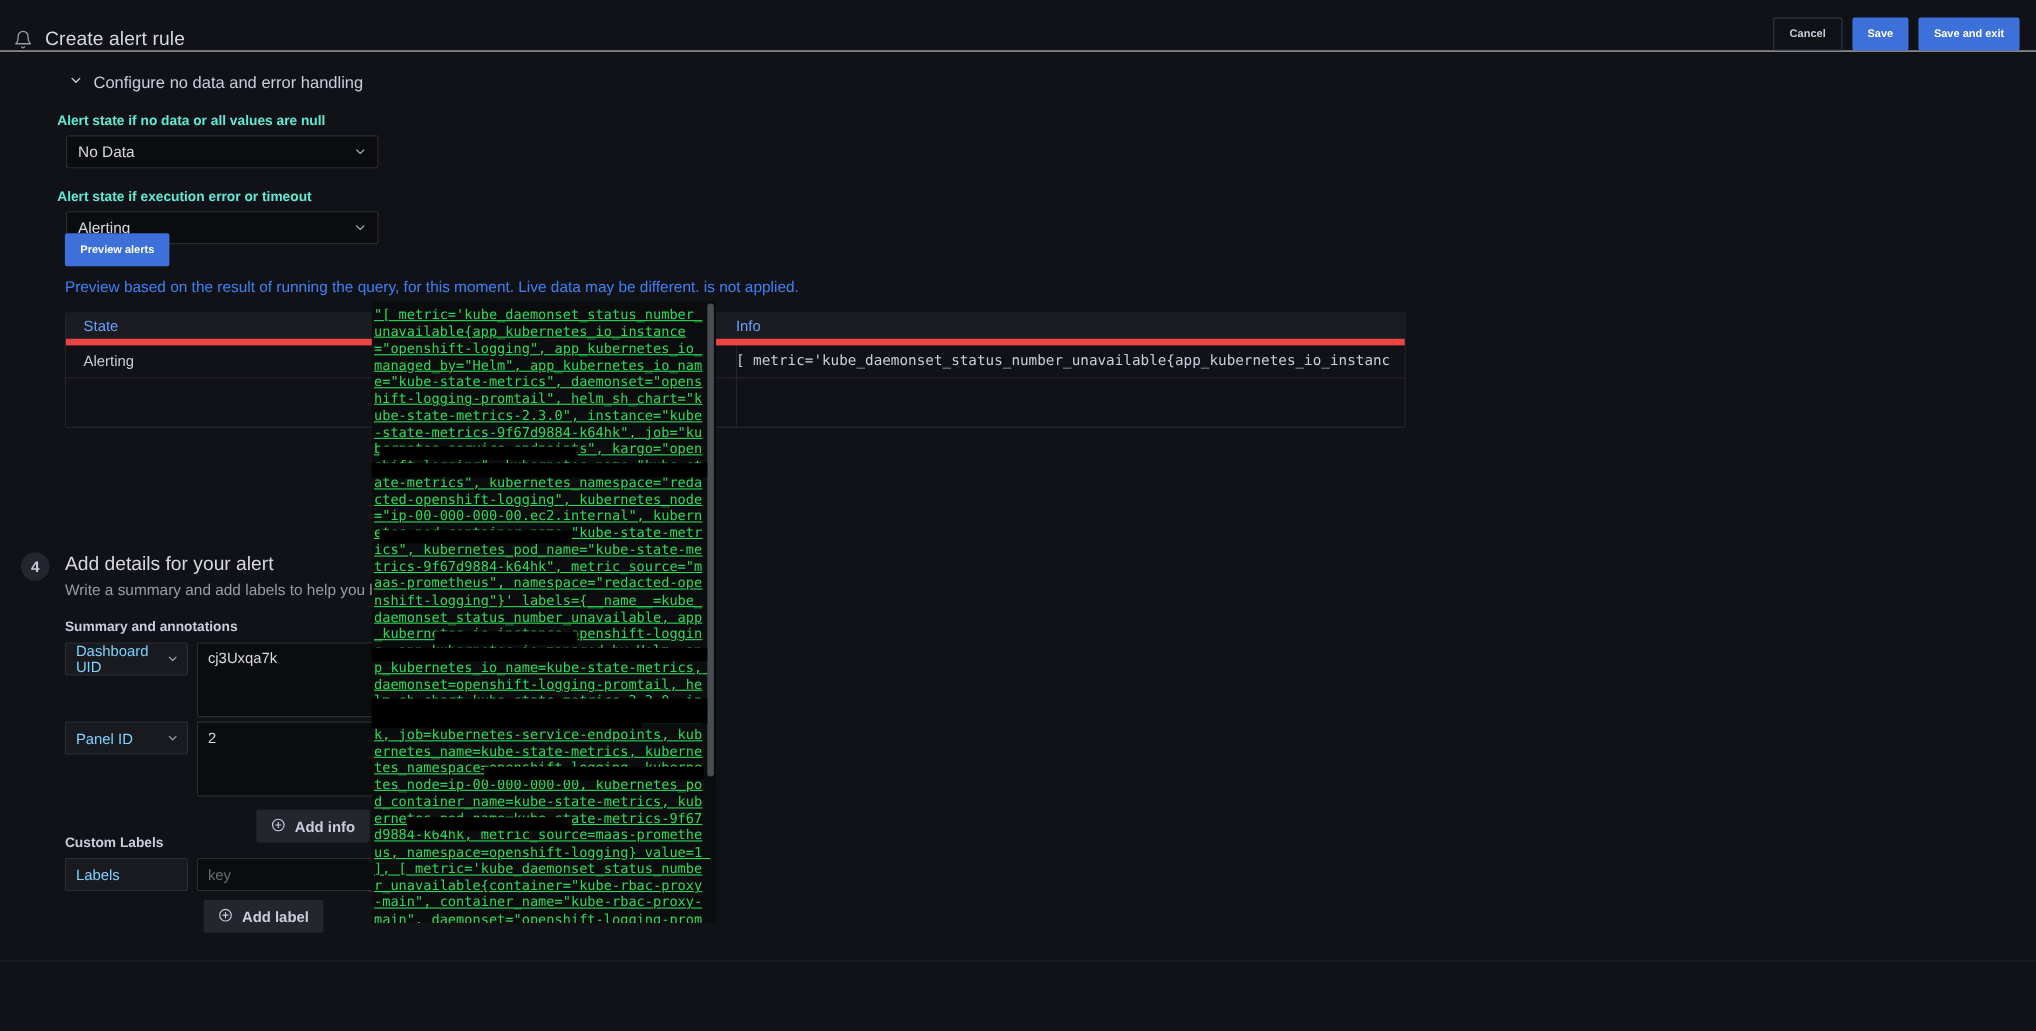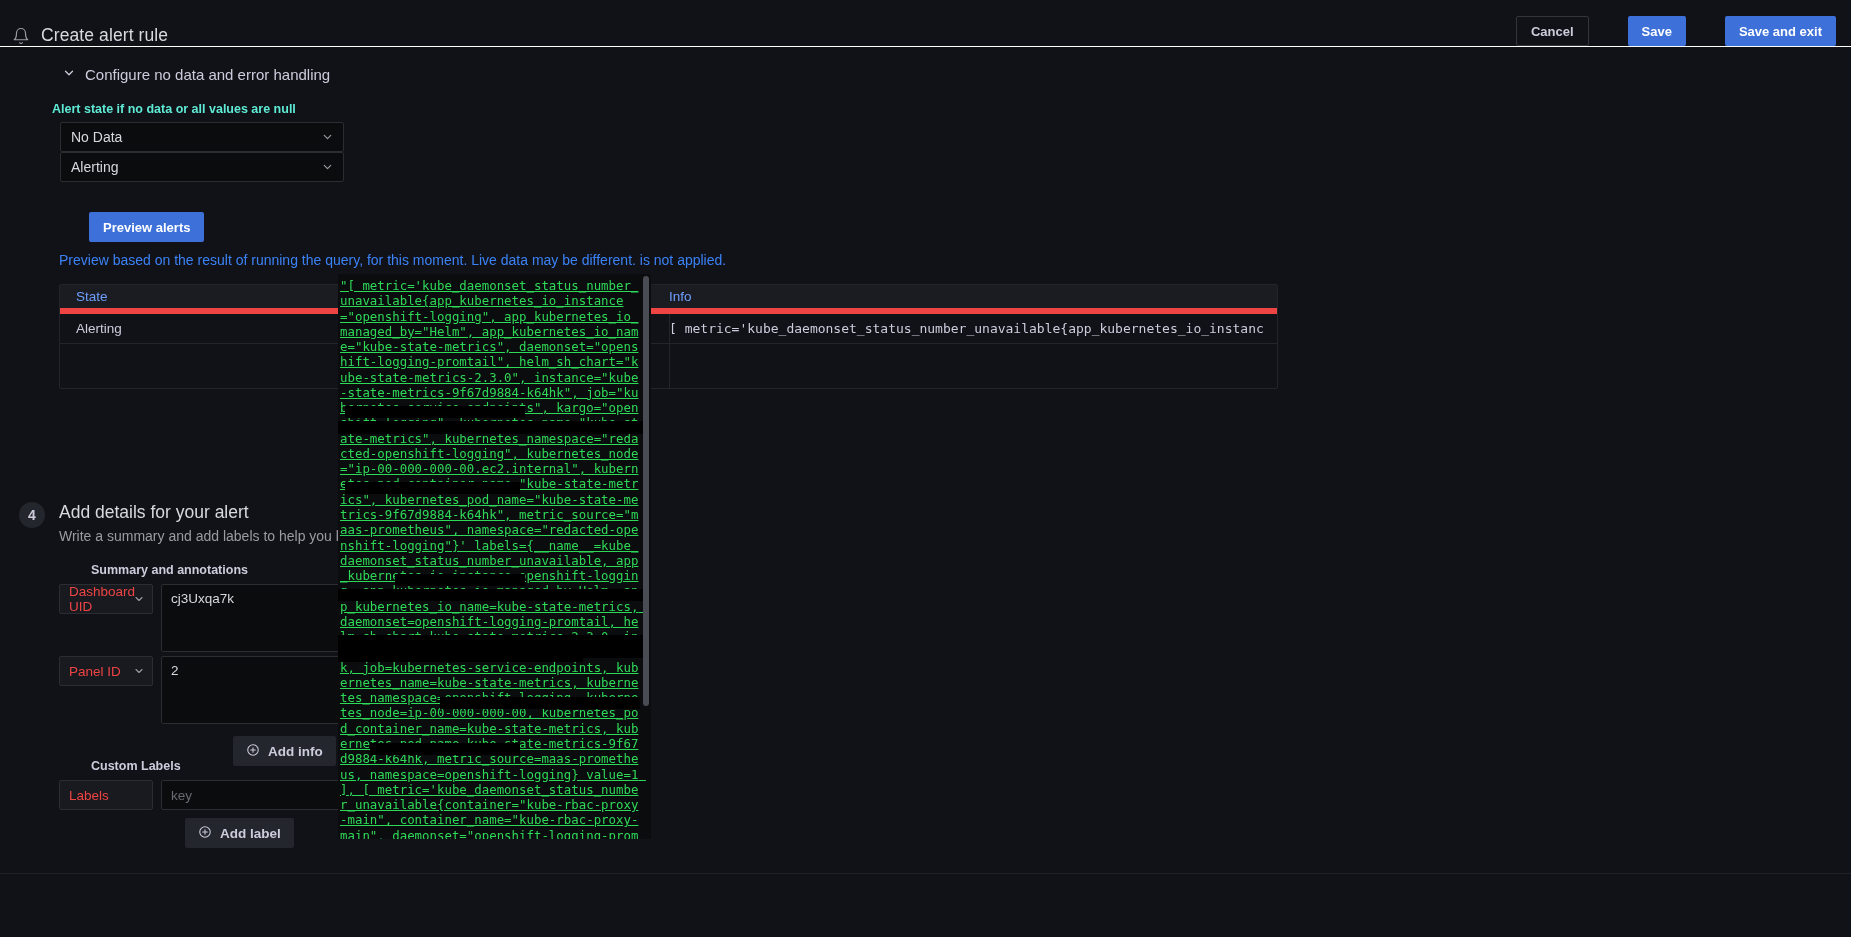--- a/index.html
+++ b/index.html
@@ -17,25 +17,24 @@
     position: absolute; top: 0; left: 0; width: 1851px; height: 47px;
     background: #111217;
     border-bottom: 1px solid #ffffff;
     display: flex; align-items: flex-end;
   }
   #topbar .title-wrap { display: flex; align-items: center; gap: 11px; margin-left: 12px; }
   .bell-icon { width: 18px; height: 18px; display: block; color: #9a9ba3; }
   #topbar .page-title { font-size: 17.5px; font-weight: 400; color: #d8d9de; letter-spacing: .1px; }
   #topbar .actions { margin-left: auto; display: flex; align-items: center; gap: 9px; margin-right: 15px; }
   .btn {
-    height: 30px; border-radius: 2px; font-size: 13px; font-weight: 600;
+    height: 30px; border-radius: 2px; font-size: 10px; font-weight: 600;
     display: inline-flex; align-items: center; justify-content: center;
     padding: 0 14px; cursor: pointer; border: none; white-space: nowrap;
     font-family: "Liberation Sans", sans-serif;
-    margin-left: 30px;
   }
   .btn-secondary { background: transparent; color: #ccccdc; border: 1px solid #33353d; }
   .btn-primary { background: #3d71d9; color: #ffffff; }
 
   
   #content {
     position: absolute; top: 47px; left: 0; width: 1851px; height: 890px;
     background: #111217; overflow: hidden;
   }
 
@@ -99,28 +98,28 @@
   #step4 { position: absolute; left: 0; top: 455px; width: 1280px; }
   .step-badge {
     position: absolute; left: 19px; top: 0; width: 26px; height: 26px;
     border-radius: 50%; background: #24262e; color: #ccccdc;
     display: flex; align-items: center; justify-content: center;
     font-size: 14px; font-weight: 600;
   }
   .step-title { position: absolute; left: 59px; top: 0; font-size: 17.5px; color: #d8d9de; }
   .step-sub { position: absolute; left: 59px; top: 26px; font-size: 14px; color: #9a9ba3; white-space: nowrap; }
 
-  .group-label { font-size: 12.5px; font-weight: 600; color: #ccccdc; margin-left: 32px; }
+  .group-label { font-size: 12.5px; font-weight: 600; color: #ccccdc; }
 
   .kv-row { position: absolute; display: flex; align-items: flex-start; }
   .kv-select {
-    position: relative; width: 94px; height: 30px;
+    position: relative; width: 112px; height: 30px;
     background: #181a1f; border: 1px solid #2b2d33; border-radius: 2px;
     display: flex; align-items: center; padding: 0 9px;
-    font-size: 13.5px; color: #ef4444; cursor: pointer; flex: none;
+    font-size: 13.5px; color: #7dd3fc; cursor: pointer; flex: none;
   }
   .kv-select .caret { position: absolute; right: 7px; top: 50%; transform: translateY(-50%); width: 12px; height: 12px; color: #9a9ba3; }
   .kv-text {
     width: 430px; height: 68px; margin-left: 8px;
     background: #0b0c0e; border: 1px solid #2b2d33; border-radius: 2px;
     padding: 6px 9px; font-size: 13.5px; color: #d8d9de;
     font-family: "Liberation Sans", sans-serif; resize: none; outline: none;
   }
   .kv-input {
     width: 430px; height: 30px; margin-left: 8px;
@@ -202,20 +201,21 @@
   <div class="field-label">Alert state if no data or all values are null</div>
   <div class="select-box">
     <span>No Data</span>
     <span class="caret">
       <svg viewBox="0 0 24 24" width="13" height="13" fill="none" stroke="currentColor" stroke-width="2.2" stroke-linecap="round" stroke-linejoin="round" aria-hidden="true">
           <polyline points="6 9 12 15 18 9"></polyline>
         </svg>
     </span>
   </div>
 
+  <div class="field-label">Alert state if execution error or timeout</div>
   <div class="select-box">
     <span>Alerting</span>
     <span class="caret">
       <svg viewBox="0 0 24 24" width="13" height="13" fill="none" stroke="currentColor" stroke-width="2.2" stroke-linecap="round" stroke-linejoin="round" aria-hidden="true">
           <polyline points="6 9 12 15 18 9"></polyline>
         </svg>
     </span>
   </div>
 
   <button class="btn btn-primary" id="preview-alerts-btn">Preview alerts</button>

